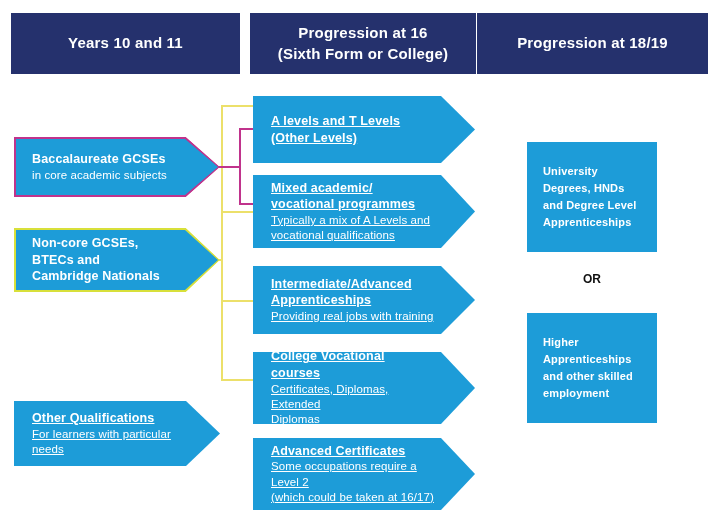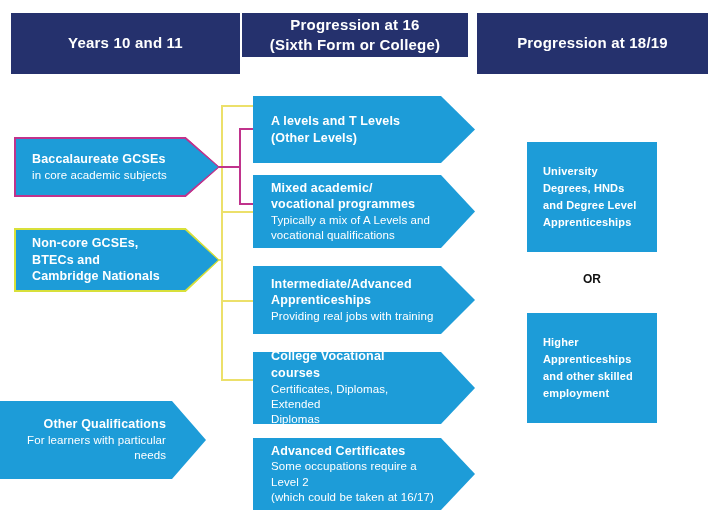--- a/index.html
+++ b/index.html
@@ -29,20 +29,21 @@
   
   .arrow{
     position:absolute;
     background:#1d9cd8;
     color:#ffffff;
     box-sizing:border-box;
     -webkit-clip-path:polygon(0 0, calc(100% - 34px) 0, 100% 50%, calc(100% - 34px) 100%, 0 100%);
     clip-path:polygon(0 0, calc(100% - 34px) 0, 100% 50%, calc(100% - 34px) 100%, 0 100%);
     display:flex;flex-direction:column;justify-content:center;
     padding:6px 40px 6px 18px;
+    text-decoration:underline;
   }
   .arrow.outlined{
     background:transparent;
     padding:8px;
     display:block;
   }
   .arrow.outlined > .inner{
     position:absolute;inset:0;
     -webkit-clip-path:polygon(0 0, calc(100% - 34px) 0, 100% 50%, calc(100% - 34px) 100%, 0 100%);
     clip-path:polygon(0 0, calc(100% - 34px) 0, 100% 50%, calc(100% - 34px) 100%, 0 100%);
@@ -100,21 +101,21 @@
 </style>
 </head>
 <body>
 
 <div id="stage">
 
   <div class="hdr" style="left:11px;top:13px;width:229px;height:61px;">
     <span>Years 10 and 11</span>
   </div>
 
-  <div class="hdr" style="left:242px;top:13px;width:226px;height:44px;">
+  <div class="hdr" style="left:250px;top:13px;width:226px;height:61px;">
     <div>
       <div>Progression at 16</div>
       <div>(Sixth Form or College)</div>
     </div>
   </div>
 
   <div class="hdr" style="left:477px;top:13px;width:231px;height:61px;">
     <span>Progression at 18/19</span>
   </div>
 
@@ -142,21 +143,21 @@
   <div class="arrow outlined lime" style="left:14px;top:228px;width:206px;height:64px;">
     <div class="inner">
       <div class="inner2">
         <div class="ttl">Non-core GCSEs,</div>
         <div class="ttl">BTECs and</div>
         <div class="ttl">Cambridge Nationals</div>
       </div>
     </div>
   </div>
 
-  <div class="arrow" style="left:0;top:401px;width:206px;height:78px;align-items:flex-end;">
+  <div class="arrow" style="left:14px;top:401px;width:206px;height:65px;">
     <div class="ttl">Other Qualifications</div>
     <div class="sub">For learners with particular</div>
     <div class="sub">needs</div>
   </div>
 
   <div class="arrow" style="left:253px;top:96px;width:222px;height:67px;">
     <div class="ttl">A levels and T Levels</div>
     <div class="ttl">(Other Levels)</div>
   </div>
 

